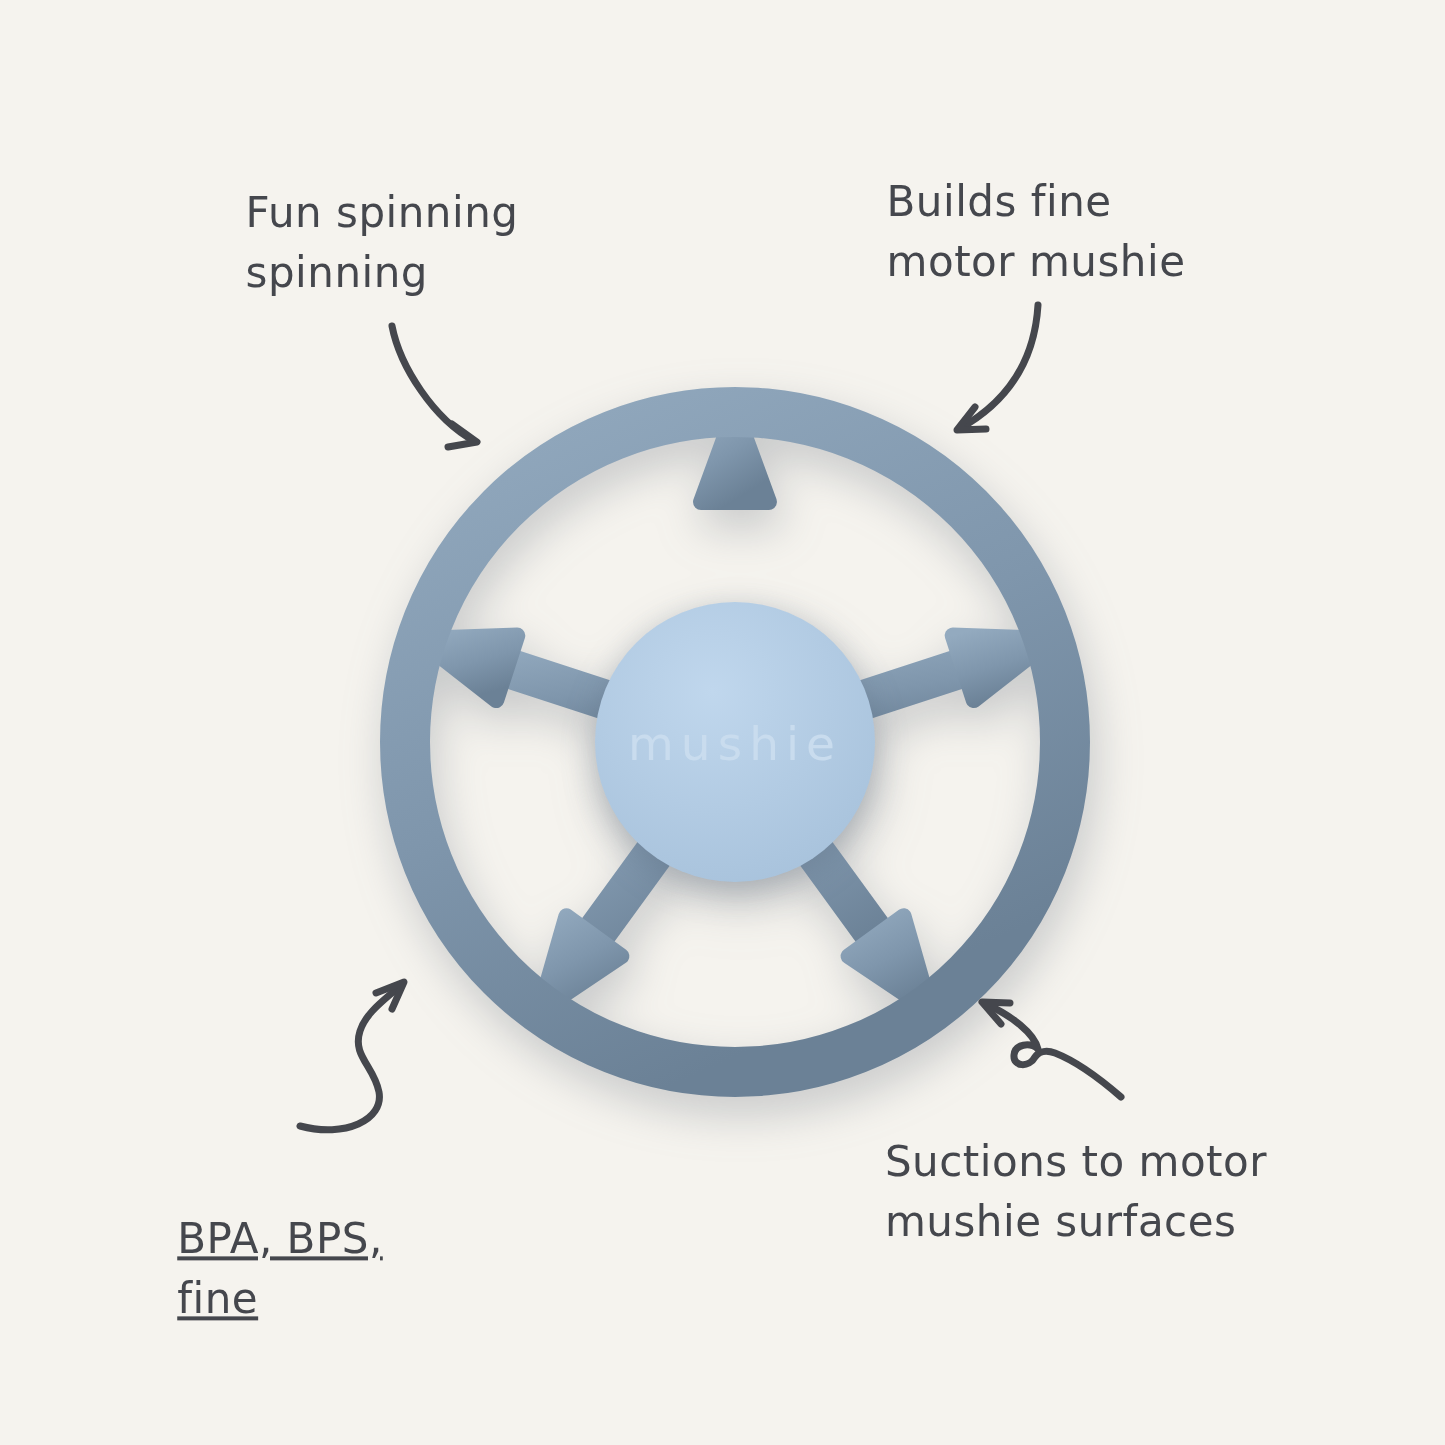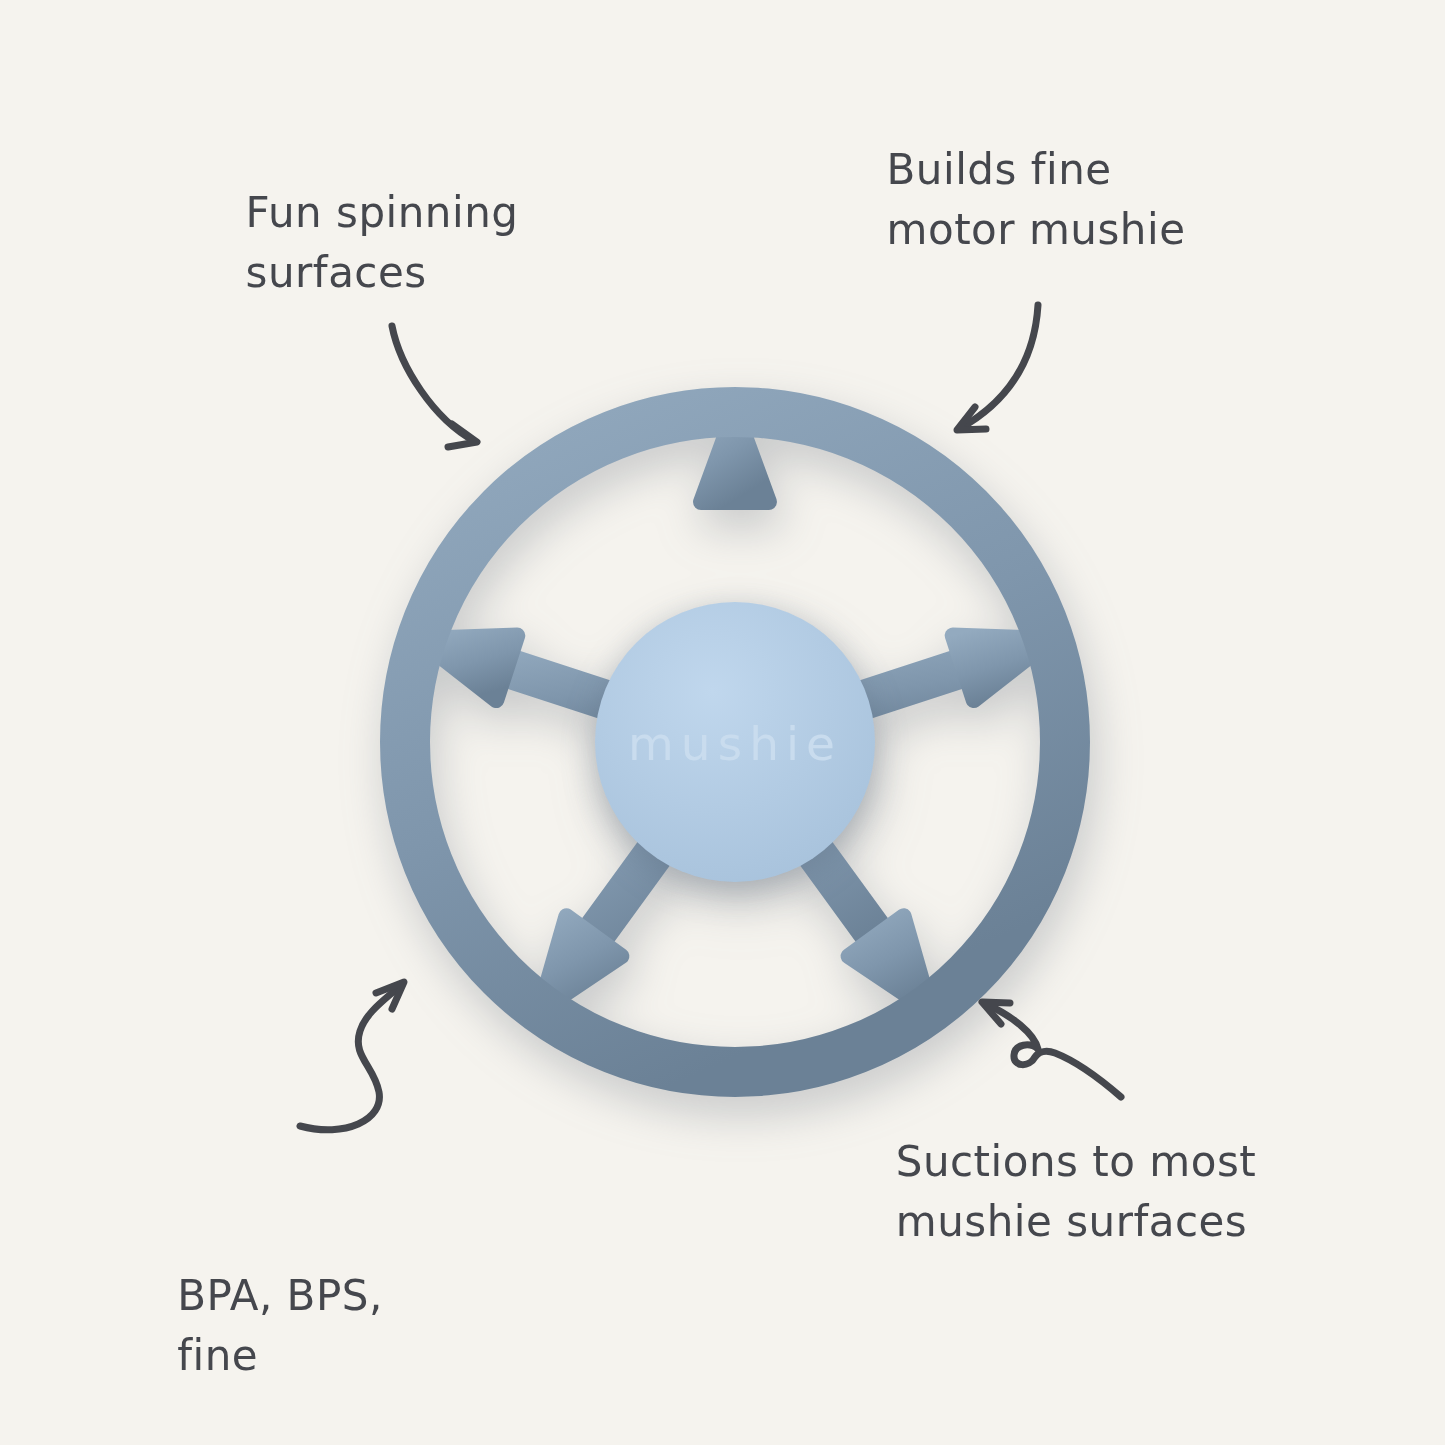--- a/index.html
+++ b/index.html
@@ -129,31 +129,31 @@
       </g>
       <g>
         <path class="arrow" d="M1121,1097 C1098,1077 1073,1060 1055,1053 C1047,1050 1039,1051 1035,1057 C1029,1068 1013,1067 1014,1055 C1015,1044 1030,1042 1038,1049 C1034,1033 1012,1016 986,1004"></path>
         <path class="arrow" d="M1001,1024 L982,1002 L1010,1003"></path>
       </g>
     </g>
   </svg>
 
   <div class="annotation" style="left:382px; top:243px;">
     <span class="line">Fun spinning</span>
-    <span class="line">surfaces</span>
+    <span class="line">spinning</span>
   </div>
 
-  <div class="annotation" style="left:1036px; top:200px;">
+  <div class="annotation" style="left:1036px; top:232px;">
     <span class="line">Builds fine</span>
     <span class="line">motor mushie</span>
   </div>
 
-  <div class="annotation" style="left:280px; top:1326px;">
+  <div class="annotation" style="left:280px; top:1269px;text-decoration:underline;">
     <span class="line">BPA, BPS,</span>
     <span class="line">fine</span>
   </div>
 
   <div class="annotation" style="left:1076px; top:1192px;">
-    <span class="line">Suctions to most</span>
+    <span class="line">Suctions to motor</span>
     <span class="line">mushie surfaces</span>
   </div>
 
 </div>
 
 </body></html>

